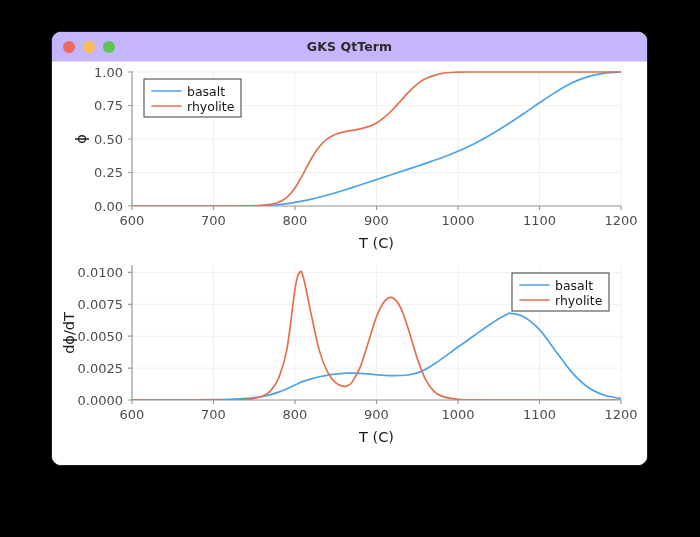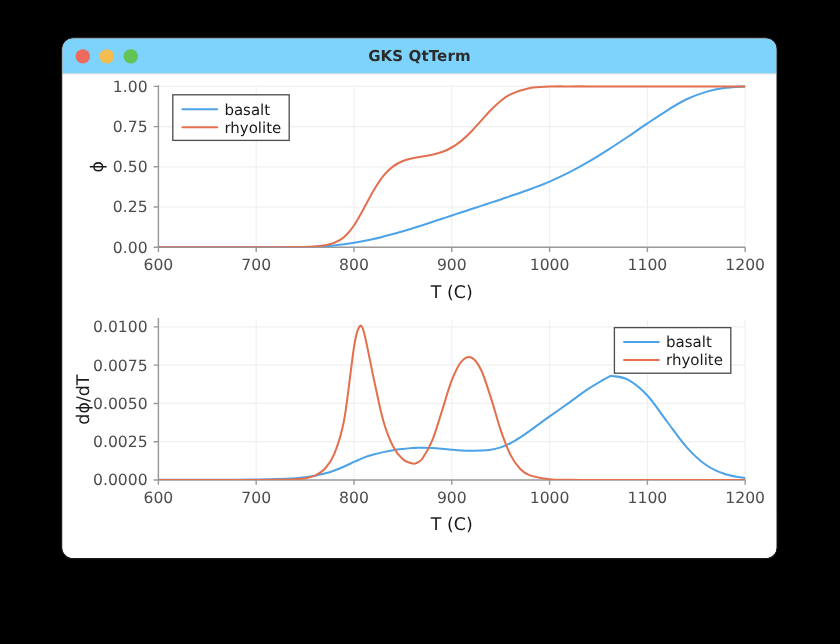--- a/index.html
+++ b/index.html
@@ -21,21 +21,21 @@
     width: 597px; height: 435px;
     background: #ffffff;
     border-radius: 10px;
     border: 1px solid #1c1c1c;
     box-shadow: 0 2px 6px rgba(0,0,0,0.55);
     overflow: hidden;
   }
   .titlebar {
     position: relative;
     height: 30px;
-    background: #7dd3fc;
+    background: #c4b5fd;
     border-bottom: 1px solid #dcdad8;
     display: flex;
     align-items: center;
   }
   .lights {
     position: absolute;
     left: 11px; top: 0; bottom: 0;
     display: flex; align-items: center; gap: 8px;
   }
   .light { width: 12px; height: 12px; border-radius: 50%; display:block; }

